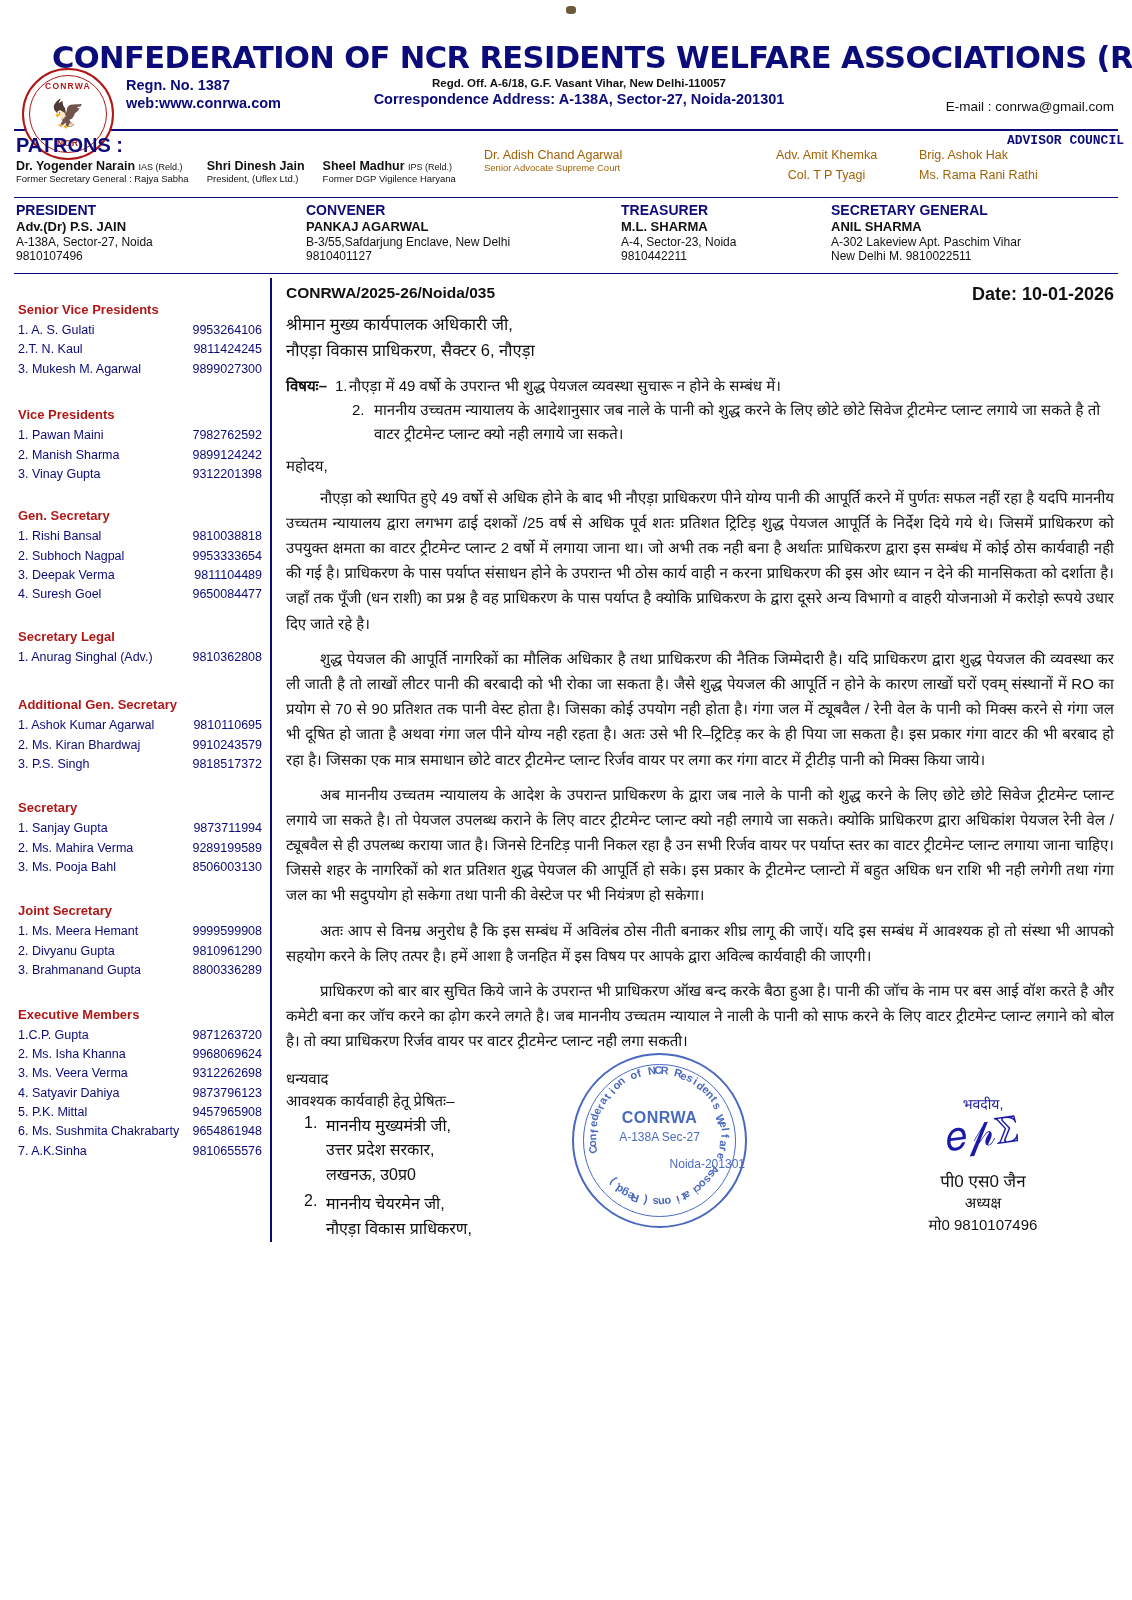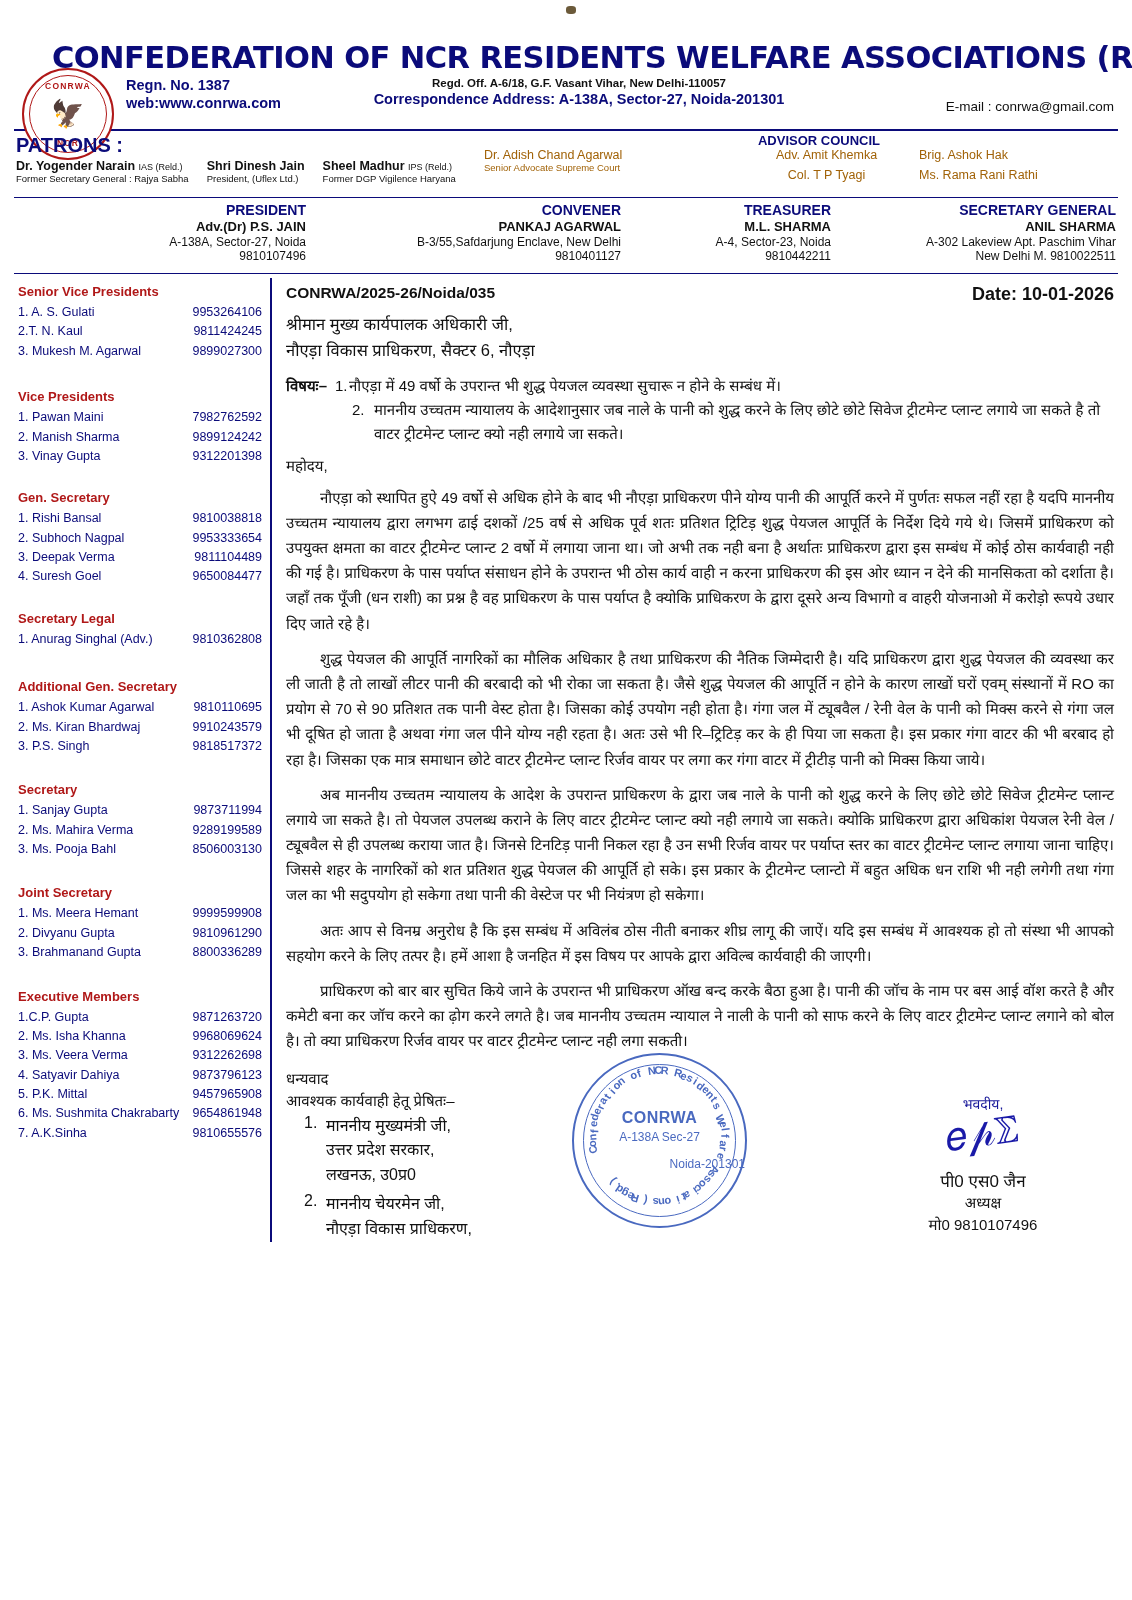--- a/index.html
+++ b/index.html
@@ -82,42 +82,42 @@
   .patrons { padding: 3px 2px 4px 2px; position:relative; min-height: 62px;}
   .patrons .lbl { font-size: 20px; font-weight:bold; color:#0b0b7a; }
   .pat-grid { display:flex; margin-top:2px; }
   .pat { margin-right: 18px; }
   .pat .n { font-size: 12.5px; color:#111; font-weight:600;}
   .pat .n .sm { font-size: 9px; font-weight:normal;}
   .pat .r { font-size: 9.5px; color:#111; }
   .adv-council {
     position:absolute; left: 470px; top: 2px; width: 640px;
   }
-  .adv-council .ac-t { font-size:13px; font-weight:bold; color:#0b0b7a; text-align:center; padding-left:30px;}
+  .adv-council .ac-t { font-size:13px; font-weight:bold; color:#0b0b7a; text-align:right; padding-left:30px;font-family:Liberation Mono, monospace;}
   .ac-row { display:flex; }
   .ac-col { font-size:12.5px; color:#a16207; }
   .ac-col .sm { font-size:9.5px; display:block; }
 
   
-  .officers { display:flex; padding: 4px 2px 6px 2px; text-align: right; }
+  .officers { display:flex; padding: 4px 2px 6px 2px; }
   .off { flex: 1; }
   .off .t { font-size: 14px; font-weight: bold; color:#0b0b7a; }
   .off .n { font-size: 13px; font-weight: bold; color:#111; margin-top:1px;}
   .off .a { font-size: 12px; color:#111; margin-top:1px;}
   .off .p { font-size: 12px; color:#111; }
 
   
   .content { display:flex; margin-top:4px; }
   .sidebar {
     width: 258px;
     border-right: 2px solid #0b0b7a;
     padding: 6px 8px 0 4px;
     font-size: 12.5px;
   }
-  .sb-group { margin-bottom: 14px; }
+  .sb-group { margin-bottom: 14px; margin-top: 18px; }
   .sb-title {
     color:#b01818; font-weight:bold; font-size:13px; margin-bottom:4px;
   }
   .sb-item { display:flex; justify-content:space-between; color:#0b0b7a; line-height:1.55; }
   .sb-item .nm { white-space:nowrap; }
   .sb-item .ph { white-space:nowrap; }
 
   .letter {
     flex: 1;
     padding: 6px 4px 0 14px;

